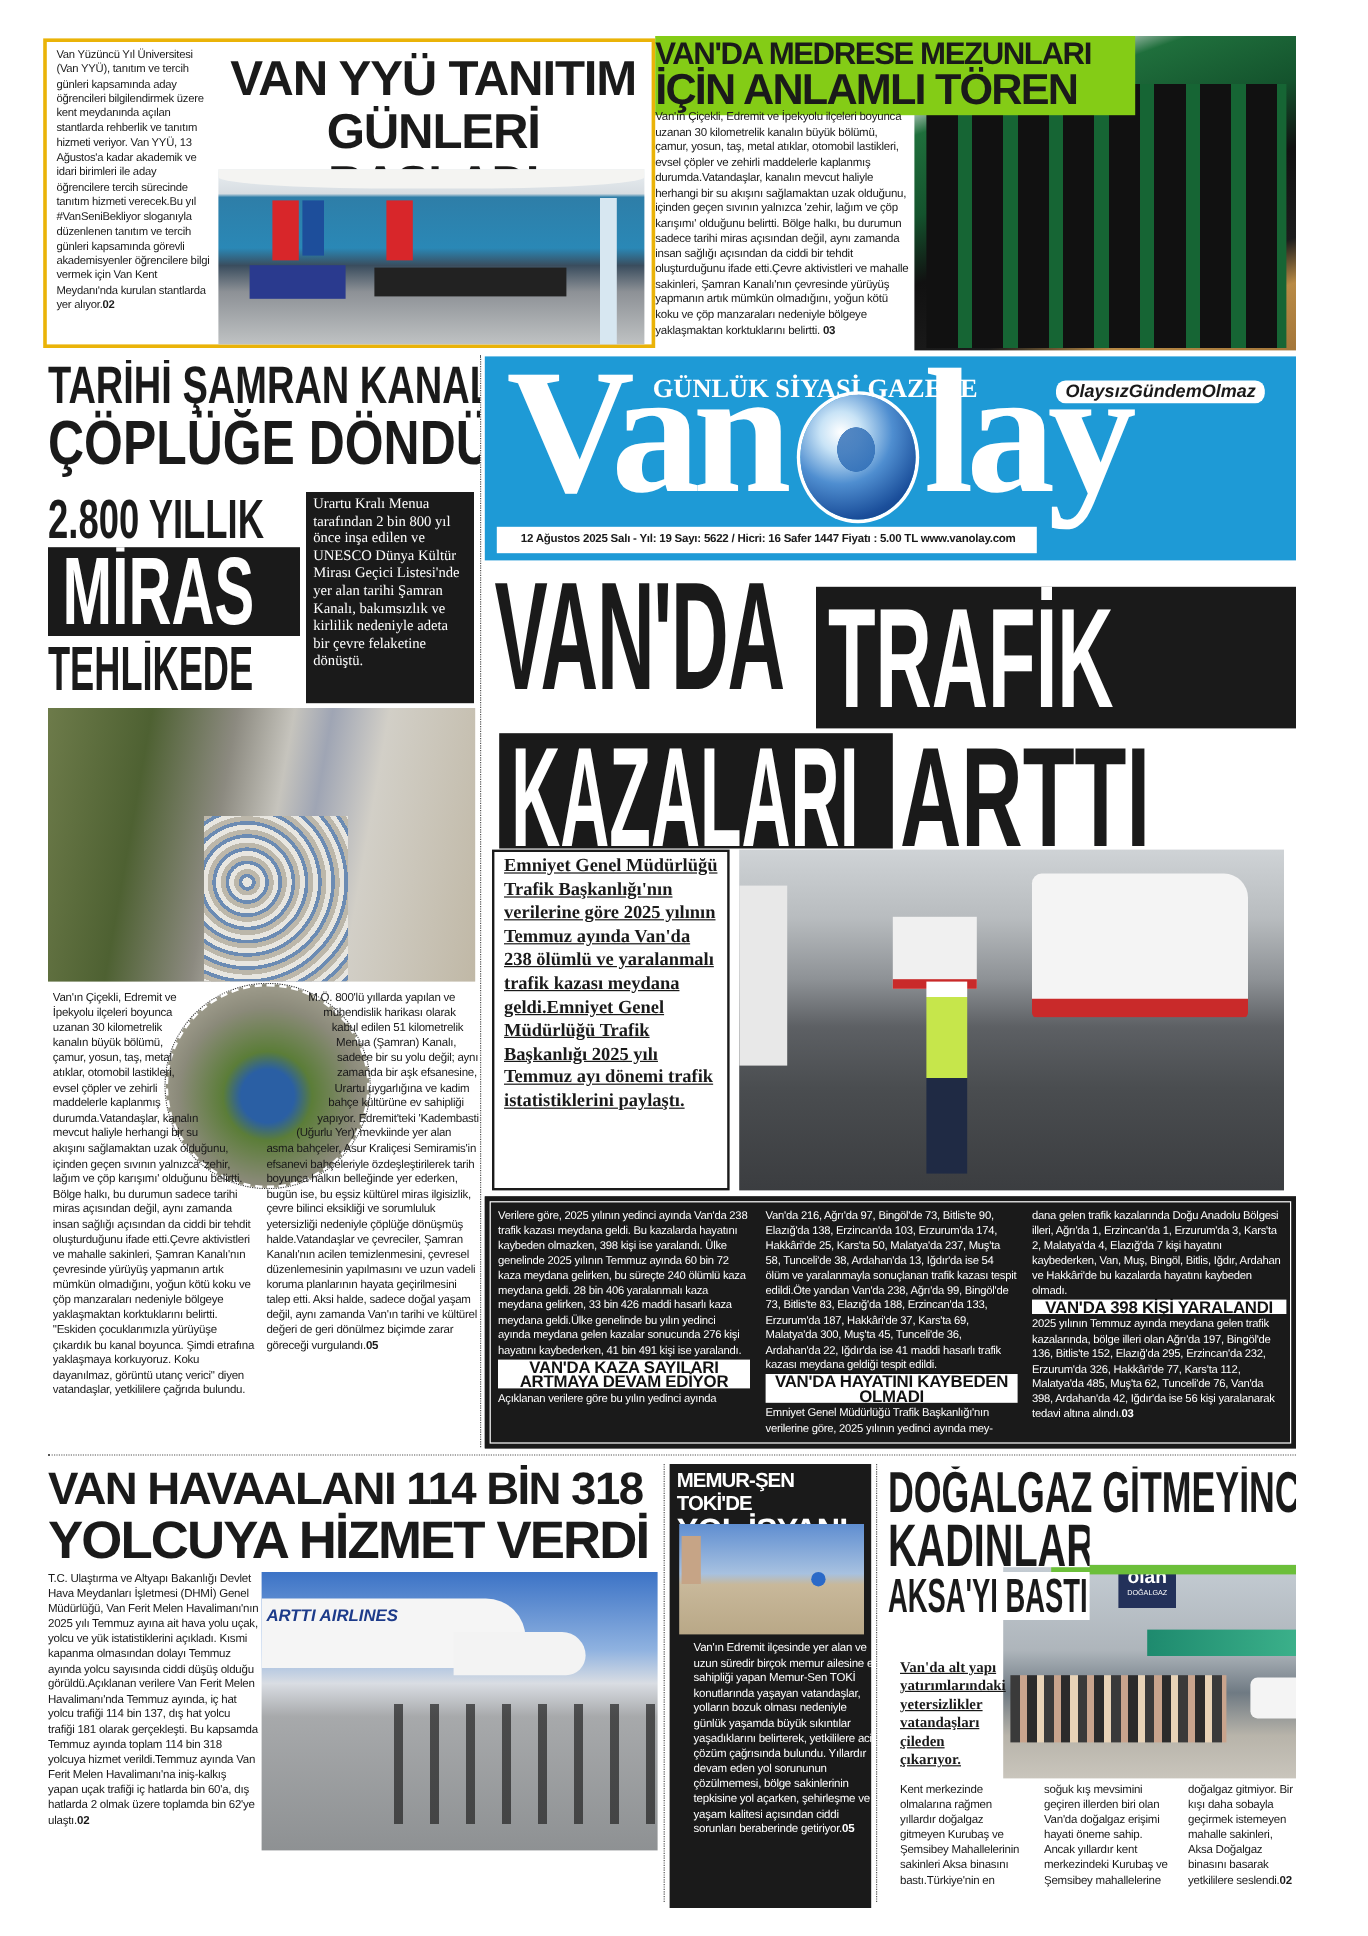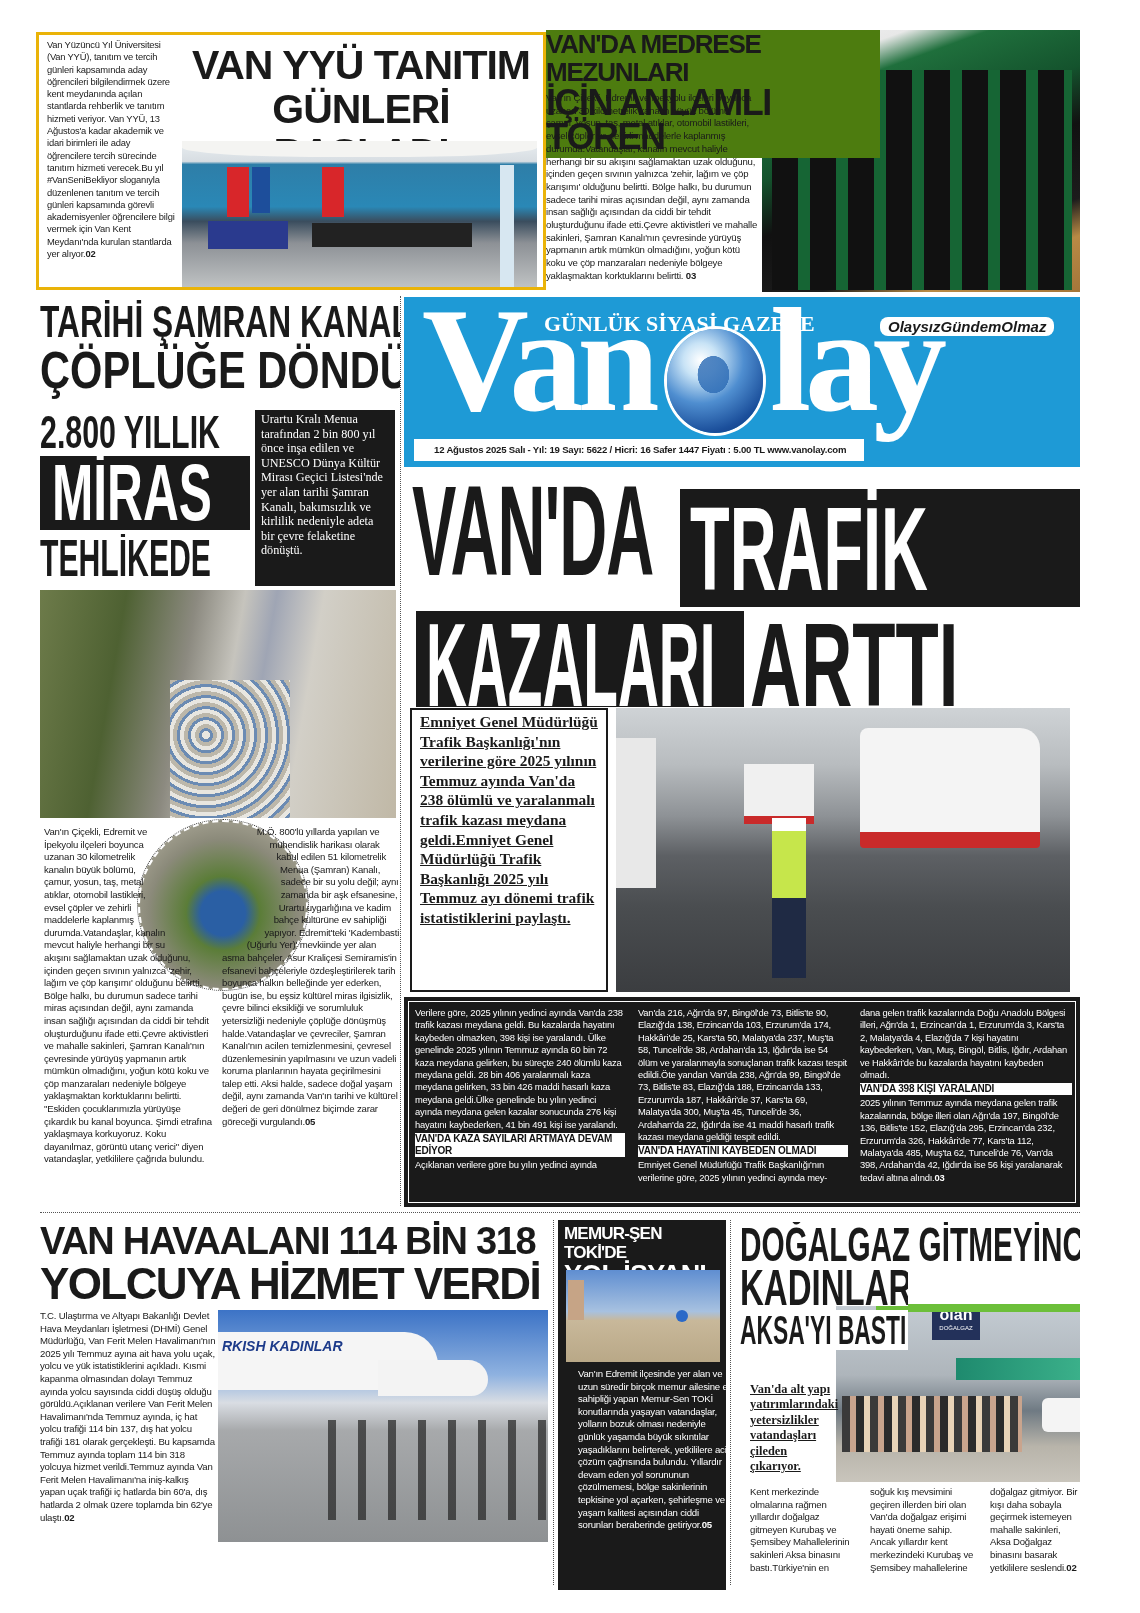--- a/index.html
+++ b/index.html
@@ -6,21 +6,21 @@
   html,body{width:1140px;height:1613px;background:#fff;overflow:hidden}
   body{font-family:"Liberation Sans",sans-serif;color:#1a1a1a;position:relative}
   .abs{position:absolute}
   .body-text{font-family:"Liberation Sans",sans-serif;font-size:9.6px;line-height:12.6px;color:#1a1a1a;letter-spacing:-0.2px}
   .headline{font-family:"Liberation Sans",sans-serif;font-weight:900;color:#1a1a1a;line-height:0.95;letter-spacing:-1px}
   .condensed{font-family:"Liberation Sans",sans-serif;font-weight:900;transform-origin:left top;display:inline-block;white-space:nowrap}
   .photo{overflow:hidden}
   .ref{font-weight:bold}
   .dotted-v{border-left:1px dotted #555}
   .dotted-h{border-top:1px dotted #555}
-  .subhead-bar{background:#fff;color:#111;font-weight:bold;font-size:10px;line-height:12px;margin:2px 0}
+  .subhead-bar{background:#fff;color:#111;font-weight:bold;text-align:center;font-size:14px;line-height:12px;margin:2px 0}
 </style>
 </head>
 <body>
 
 <div class="abs" style="left:36px;top:32px;width:510px;height:258px;border:3px solid #eab308;background:#fff">
   <div class="abs body-text" style="left:8px;top:4px;width:128px;font-size:9.4px;line-height:12.3px">
     <span>Van Yüzüncü Yıl Üniversitesi (Van YYÜ), tanıtım ve tercih günleri kapsamında aday öğrencileri bilgilendirmek üzere kent meydanında açılan stantlarda rehberlik ve tanıtım hizmeti veriyor. Van YYÜ, 13 Ağustos'a kadar akademik ve idari birimleri ile aday öğrencilere tercih sürecinde tanıtım hizmeti verecek.Bu yıl #VanSeniBekliyor sloganıyla düzenlenen tanıtım ve tercih günleri kapsamında görevli akademisyenler öğrencilere bilgi vermek için Van Kent Meydanı'nda kurulan stantlarda yer alıyor.</span><span class="ref">02</span>
   </div>
   <div class="abs headline" style="left:142px;top:8px;width:360px;font-size:41px;line-height:44px;text-align:center">
     <div>VAN YYÜ TANITIM</div>
@@ -34,21 +34,21 @@
     <div class="abs" style="left:26px;top:80px;width:80px;height:28px;background:#2a3a8e"></div>
     <div class="abs" style="left:130px;top:82px;width:160px;height:24px;background:#222"></div>
     <div class="abs" style="left:318px;top:24px;width:14px;height:122px;background:#d7e7f1"></div>
   </div>
 </div>
 
 <div class="abs" style="left:546px;top:30px;width:534px;height:262px">
   <div class="abs photo" style="left:216px;top:0;width:318px;height:262px;background:linear-gradient(160deg,#f4f4f4 0%,#e8e8e8 14%,#1f6f3c 22%,#14532d 40%,#111 55%,#1c1c1c 75%,#b88a45 85%,#a4763a 100%)">
     <div class="abs" style="left:10px;top:40px;width:300px;height:220px;background:repeating-linear-gradient(90deg,#111 0 26px,#166534 26px 38px)"></div>
   </div>
-  <div class="abs headline" style="left:0;top:0;width:334px;background:#4d7c0f;padding:0 4px 4px 0">
+  <div class="abs headline" style="left:0;top:0;width:400px;background:#84cc16;padding:0 4px 4px 0">
     <div style="font-size:26px;line-height:28px;letter-spacing:-1.2px">VAN'DA MEDRESE MEZUNLARI</div>
     <div style="font-size:36px;line-height:34px;letter-spacing:-1.5px">İÇİN ANLAMLI TÖREN</div>
   </div>
   <div class="abs body-text" style="left:0;top:62px;width:212px;font-size:9.6px;line-height:12.7px">
     <span>Van'ın Çiçekli, Edremit ve İpekyolu ilçeleri boyunca uzanan 30 kilometrelik kanalın büyük bölümü, çamur, yosun, taş, metal atıklar, otomobil lastikleri, evsel çöpler ve zehirli maddelerle kaplanmış durumda.Vatandaşlar, kanalın mevcut haliyle herhangi bir su akışını sağlamaktan uzak olduğunu, içinden geçen sıvının yalnızca 'zehir, lağım ve çöp karışımı' olduğunu belirtti. Bölge halkı, bu durumun sadece tarihi miras açısından değil, aynı zamanda insan sağlığı açısından da ciddi bir tehdit oluşturduğunu ifade etti.Çevre aktivistleri ve mahalle sakinleri, Şamran Kanalı'nın çevresinde yürüyüş yapmanın artık mümkün olmadığını, yoğun kötü koku ve çöp manzaraları nedeniyle bölgeye yaklaşmaktan korktuklarını belirtti.</span> <span class="ref">03</span>
   </div>
 </div>
 
 <div class="abs" style="left:40px;top:300px;width:360px;height:100px;overflow:hidden">
   <div class="condensed" style="font-size:44px;line-height:44px;transform:scaleX(0.72);color:#1a1a1a">TARİHİ ŞAMRAN KANALI</div>
@@ -140,21 +140,21 @@
 
 <div class="abs headline" style="left:40px;top:1220px;width:510px">
   <div style="font-size:38px;line-height:42px;letter-spacing:-1.3px">VAN HAVAALANI 114 BİN 318</div>
   <div style="font-size:44px;line-height:44px;letter-spacing:-1.6px">YOLCUYA HİZMET VERDİ</div>
 </div>
 <div class="abs body-text" style="left:40px;top:1310px;width:176px;font-size:9.6px;line-height:12.6px">
   <span>T.C. Ulaştırma ve Altyapı Bakanlığı Devlet Hava Meydanları İşletmesi (DHMİ) Genel Müdürlüğü, Van Ferit Melen Havalimanı'nın 2025 yılı Temmuz ayına ait hava yolu uçak, yolcu ve yük istatistiklerini açıkladı. Kısmi kapanma olmasından dolayı Temmuz ayında yolcu sayısında ciddi düşüş olduğu görüldü.Açıklanan verilere Van Ferit Melen Havalimanı'nda Temmuz ayında, iç hat yolcu trafiği 114 bin 137, dış hat yolcu trafiği 181 olarak gerçekleşti. Bu kapsamda Temmuz ayında toplam 114 bin 318 yolcuya hizmet verildi.Temmuz ayında Van Ferit Melen Havalimanı'na iniş-kalkış yapan uçak trafiği iç hatlarda bin 60'a, dış hatlarda 2 olmak üzere toplamda bin 62'ye ulaştı.</span><span class="ref">02</span>
 </div>
 <div class="abs photo" style="left:218px;top:1310px;width:330px;height:232px;background:linear-gradient(180deg,#3c73c6 0%,#8fb2e0 28%,#d9dde3 40%,#a7a9ab 52%,#8e9193 100%)">
   <div class="abs" style="left:0;top:22px;width:220px;height:58px;background:#f5f5f5;border-radius:0 40px 30px 0"></div>
-  <div class="abs" style="left:4px;top:28px;font-size:14px;font-weight:900;font-style:italic;color:#1d3b8a;letter-spacing:0px">RKISH KADINLAR</div>
+  <div class="abs" style="left:4px;top:28px;font-size:14px;font-weight:900;font-style:italic;color:#1d3b8a;letter-spacing:0px">ARTTI AIRLINES</div>
   <div class="abs" style="left:160px;top:50px;width:110px;height:36px;background:#f3f3f3;border-radius:0 24px 20px 0"></div>
   <div class="abs" style="left:100px;top:110px;width:230px;height:100px;background:repeating-linear-gradient(90deg,transparent 0 10px,#222 10px 18px,transparent 18px 30px);opacity:.7"></div>
 </div>
 
 <div class="abs dotted-v" style="left:553px;top:1220px;height:365px"></div>
 
 <div class="abs" style="left:558px;top:1220px;width:168px;height:370px;background:#1a1a1a;color:#fff">
   <div class="abs headline" style="left:6px;top:4px;width:160px;color:#fff">
     <div style="font-size:17px;line-height:19px;letter-spacing:-0.8px">MEMUR-ŞEN TOKİ'DE</div>
     <div style="font-size:27px;line-height:26px;letter-spacing:-0.8px">YOL İSYANI</div>

